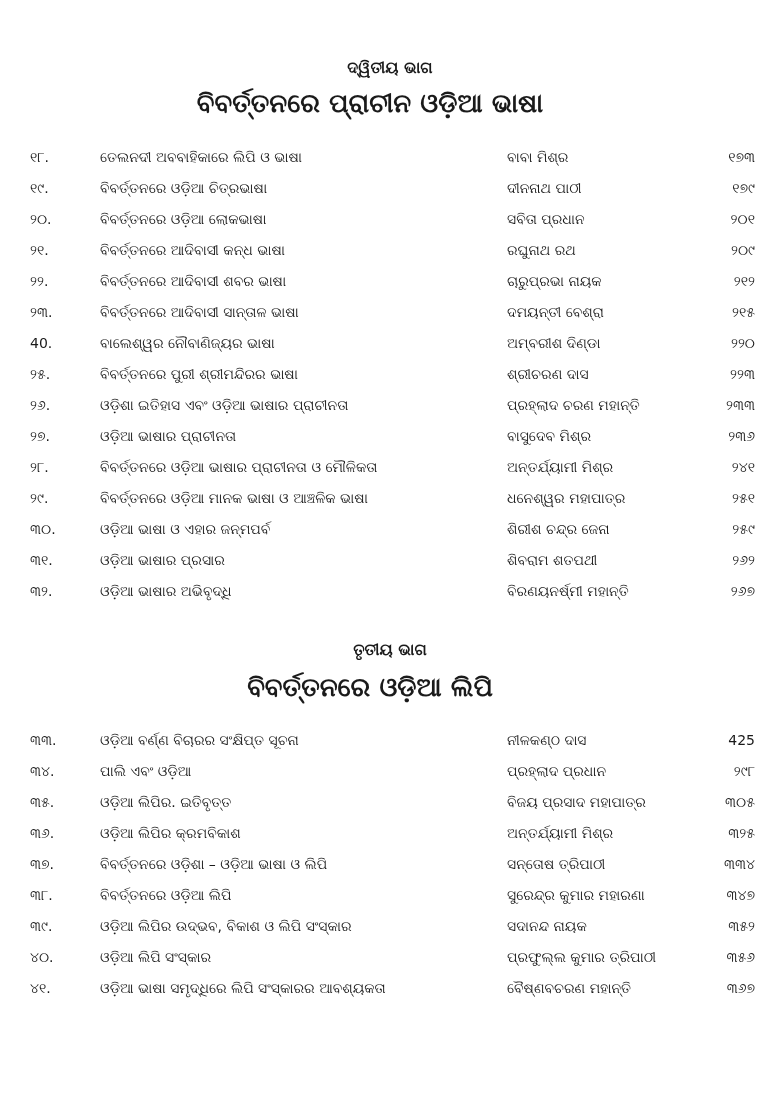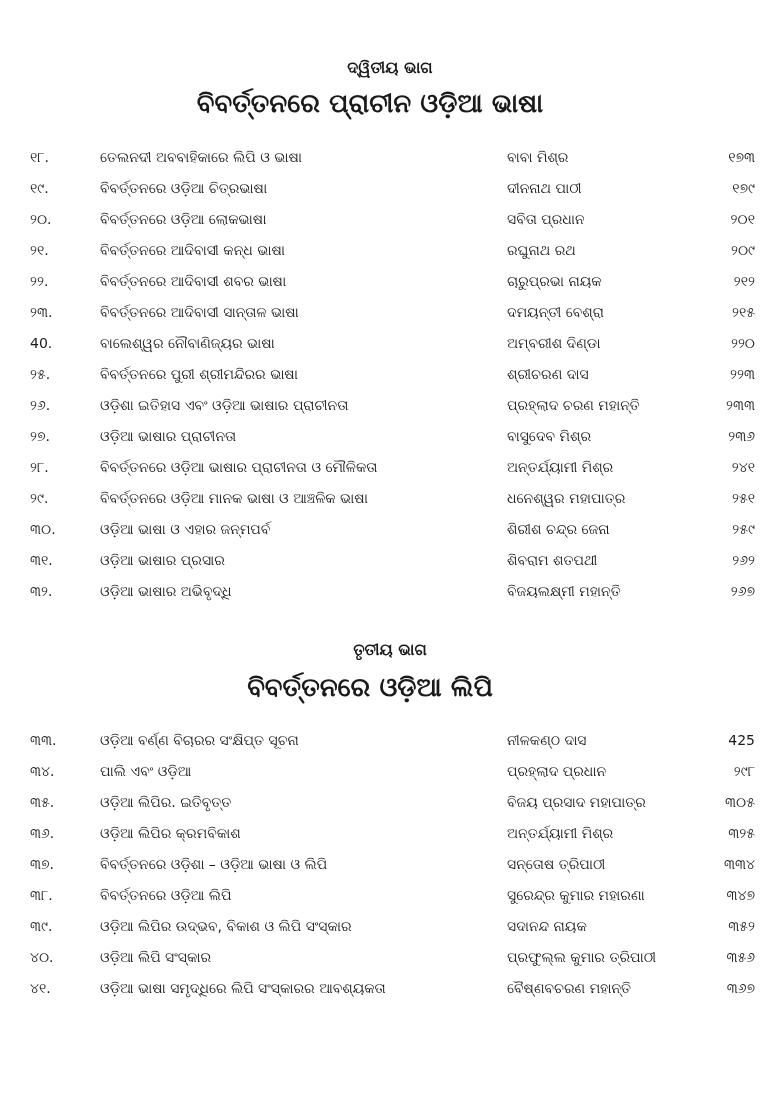--- a/index.html
+++ b/index.html
@@ -117,21 +117,21 @@
       </div>
     <div class="toc-row">
         <span class="num">୩୧.</span>
         <span class="title">ଓଡ଼ିଆ ଭାଷାର ପ୍ରସାର</span>
         <span class="author">ଶିବରାମ ଶତପଥୀ</span>
         <span class="page-no">୨୬୨</span>
       </div>
     <div class="toc-row">
         <span class="num">୩୨.</span>
         <span class="title">ଓଡ଼ିଆ ଭାଷାର ଅଭିବୃଦ୍ଧି</span>
-        <span class="author">ବିଜୟଲକ୍ଷ୍ମୀ ମହାନ୍ତି</span>
+        <span class="author">ବିରଣୟନର୍ଷ୍ମୀ ମହାନ୍ତି</span>
         <span class="page-no">୨୬୭</span>
       </div>
   </div>
 
   <div class="part-label" style="top:640px">ତୃତୀୟ ଭାଗ</div>
   <div class="part-title" style="top:672px">ବିବର୍ତ୍ତନରେ ଓଡ଼ିଆ ଲିପି</div>
 
   <div class="toc-list" style="top:725px">
     <div class="toc-row">
         <span class="num">୩୩.</span>

